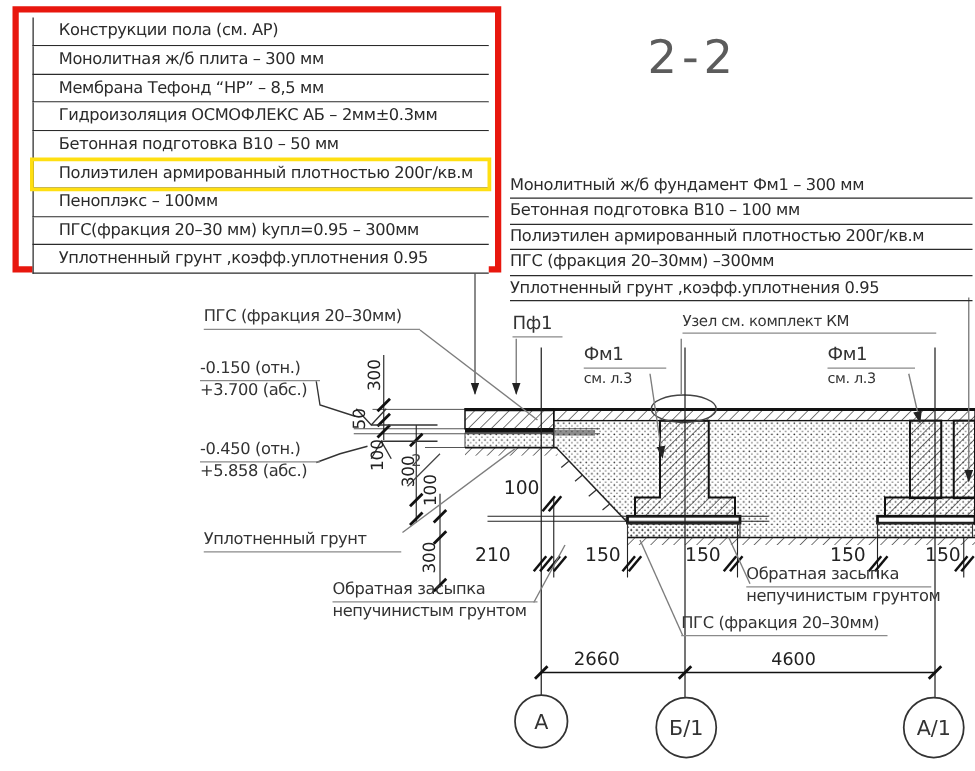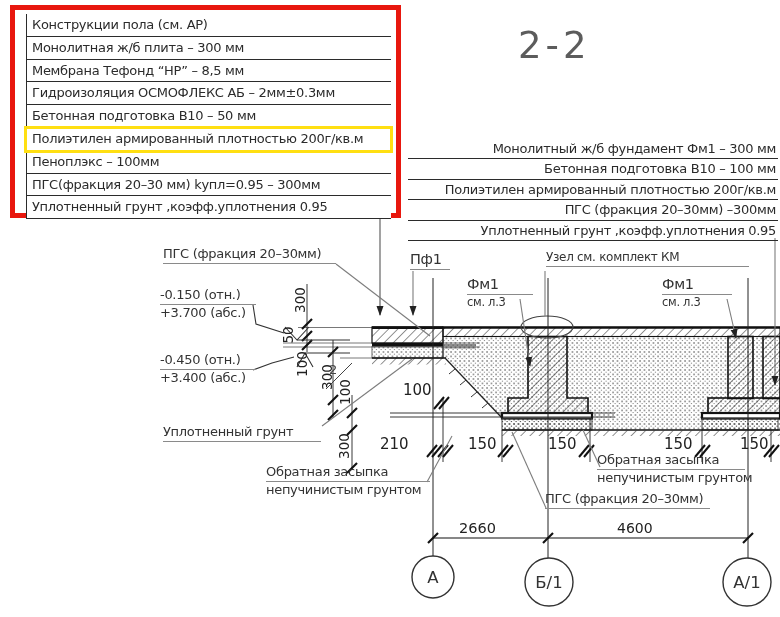--- a/index.html
+++ b/index.html
@@ -6,27 +6,27 @@
   body{width:780px;height:617px;position:relative;background:#fff;
        font-family:"DejaVu Sans",sans-serif;color:#2b2b2b;overflow:hidden}
   .lbl{position:absolute;white-space:nowrap;font-size:13px;letter-spacing:-0.3px;color:#333}
   .ul{border-bottom:1.4px solid #8a8a8a;padding-bottom:2px}
   .ctr{}
   
   #redbox{position:absolute;left:10px;top:5px;width:381px;height:203px;
           border:5px solid #e8170e;background:#fff}
   #floor-table{position:absolute;left:11px;top:4px;width:365px}
   .frow{height:21.8px;line-height:21.8px;border-bottom:1.4px solid #2b2b2b;
-        border-left:1.4px solid #2b2b2b;padding-left:5px;font-size:13px;
+        border-left:1.4px solid #2b2b2b;padding-left:20px;font-size:13px;
         letter-spacing:-0.3px;background:#fff;white-space:nowrap;overflow:hidden}
   .frow.hl{outline:3.5px solid #ffdf12;outline-offset:-1.5px;position:relative;z-index:2}
   
   #fnd-table{position:absolute;left:408px;top:139px;width:370px}
   .nrow{height:19.4px;line-height:19.4px;border-bottom:1.4px solid #2b2b2b;
-        text-align:right;font-size:13px;letter-spacing:-0.3px;padding-right:2px;white-space:nowrap}
+        text-align:left;font-size:13px;letter-spacing:-0.3px;padding-right:2px;white-space:nowrap}
   #sec-title{position:absolute;left:518px;top:24px;font-size:37px;letter-spacing:4px;color:#5c5c5c}
   .vdim{position:absolute;width:44px;text-align:center;font-size:13.5px;color:#222;
         transform:rotate(-90deg)}
   .hdim{position:absolute;font-size:15px;color:#222;white-space:nowrap}
   .axl{position:absolute;font-size:16.5px;color:#333;text-align:center}
   svg{position:absolute;left:0;top:0}
 </style>
 </head>
 <body>
 
@@ -214,21 +214,21 @@
   <div class="ul" style="font-size:14.5px">Фм1</div>
   <div style="font-size:11.5px">см. л.3</div>
 </div>
 
 <div class="lbl" style="left:160px;top:287px;width:96px">
   <div class="ul">-0.150 (отн.)</div>
   <div>+3.700 (абс.)</div>
 </div>
 <div class="lbl" style="left:160px;top:352px;width:96px">
   <div class="ul">-0.450 (отн.)</div>
-  <div>+3.400 (абс.)</div>
+  <div>+5.858 (абс.)</div>
 </div>
 
 <div class="lbl ul" style="left:163px;top:424px;width:158px">Уплотненный грунт</div>
 
 <div class="lbl ctr" style="left:266px;top:464px;width:164px">
   <div class="ul">Обратная засыпка</div>
   <div>непучинистым грунтом</div>
 </div>
 <div class="lbl ctr" style="left:597px;top:452px;width:148px">
   <div class="ul">Обратная засыпка</div>

